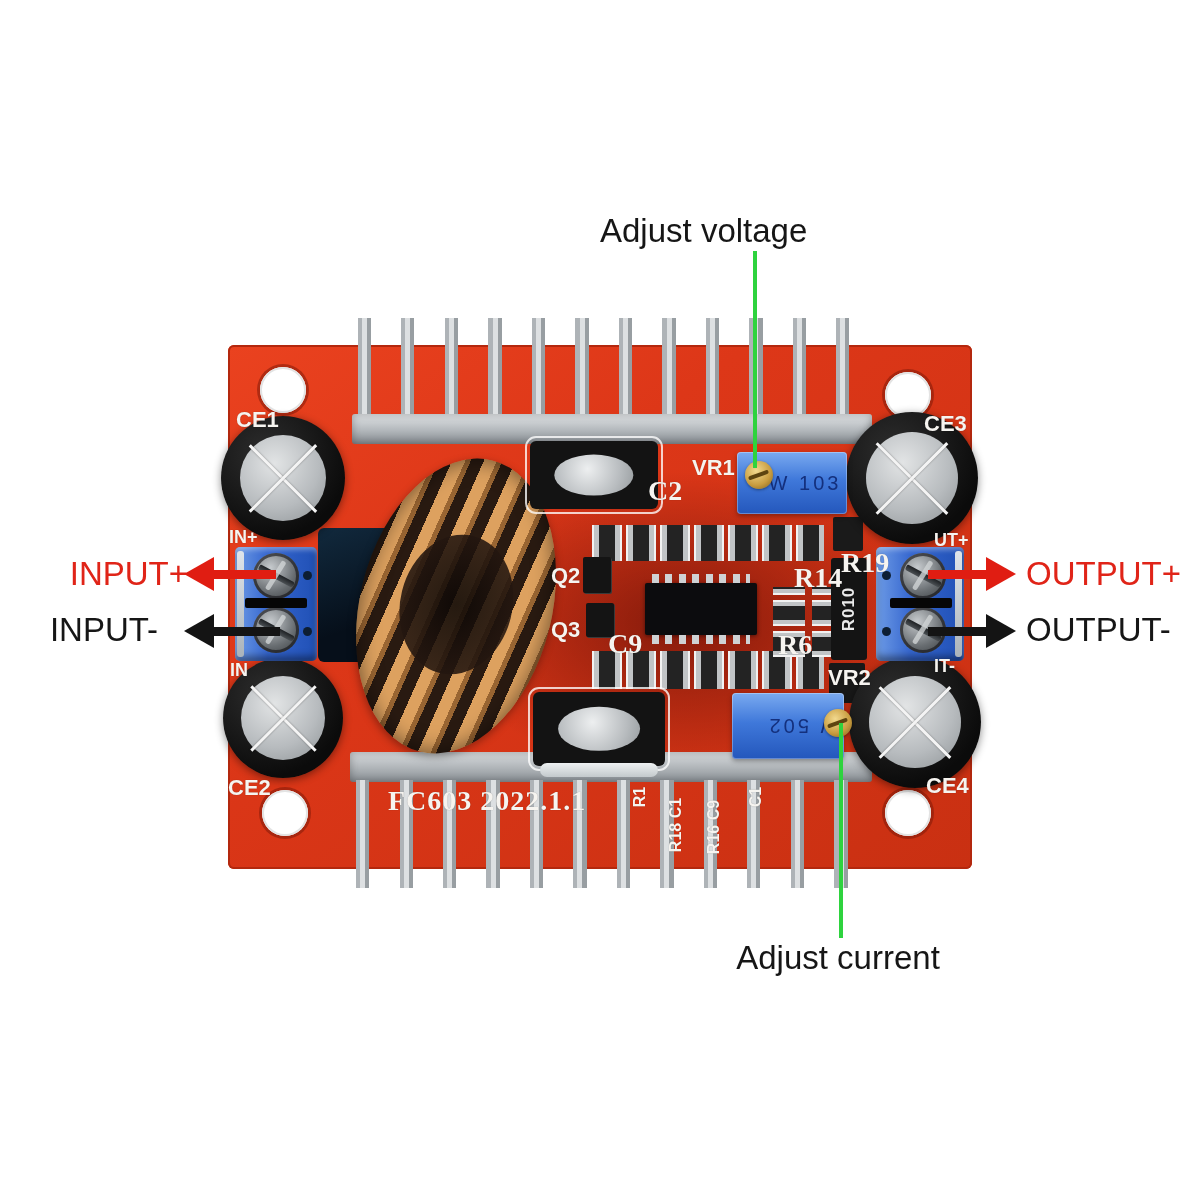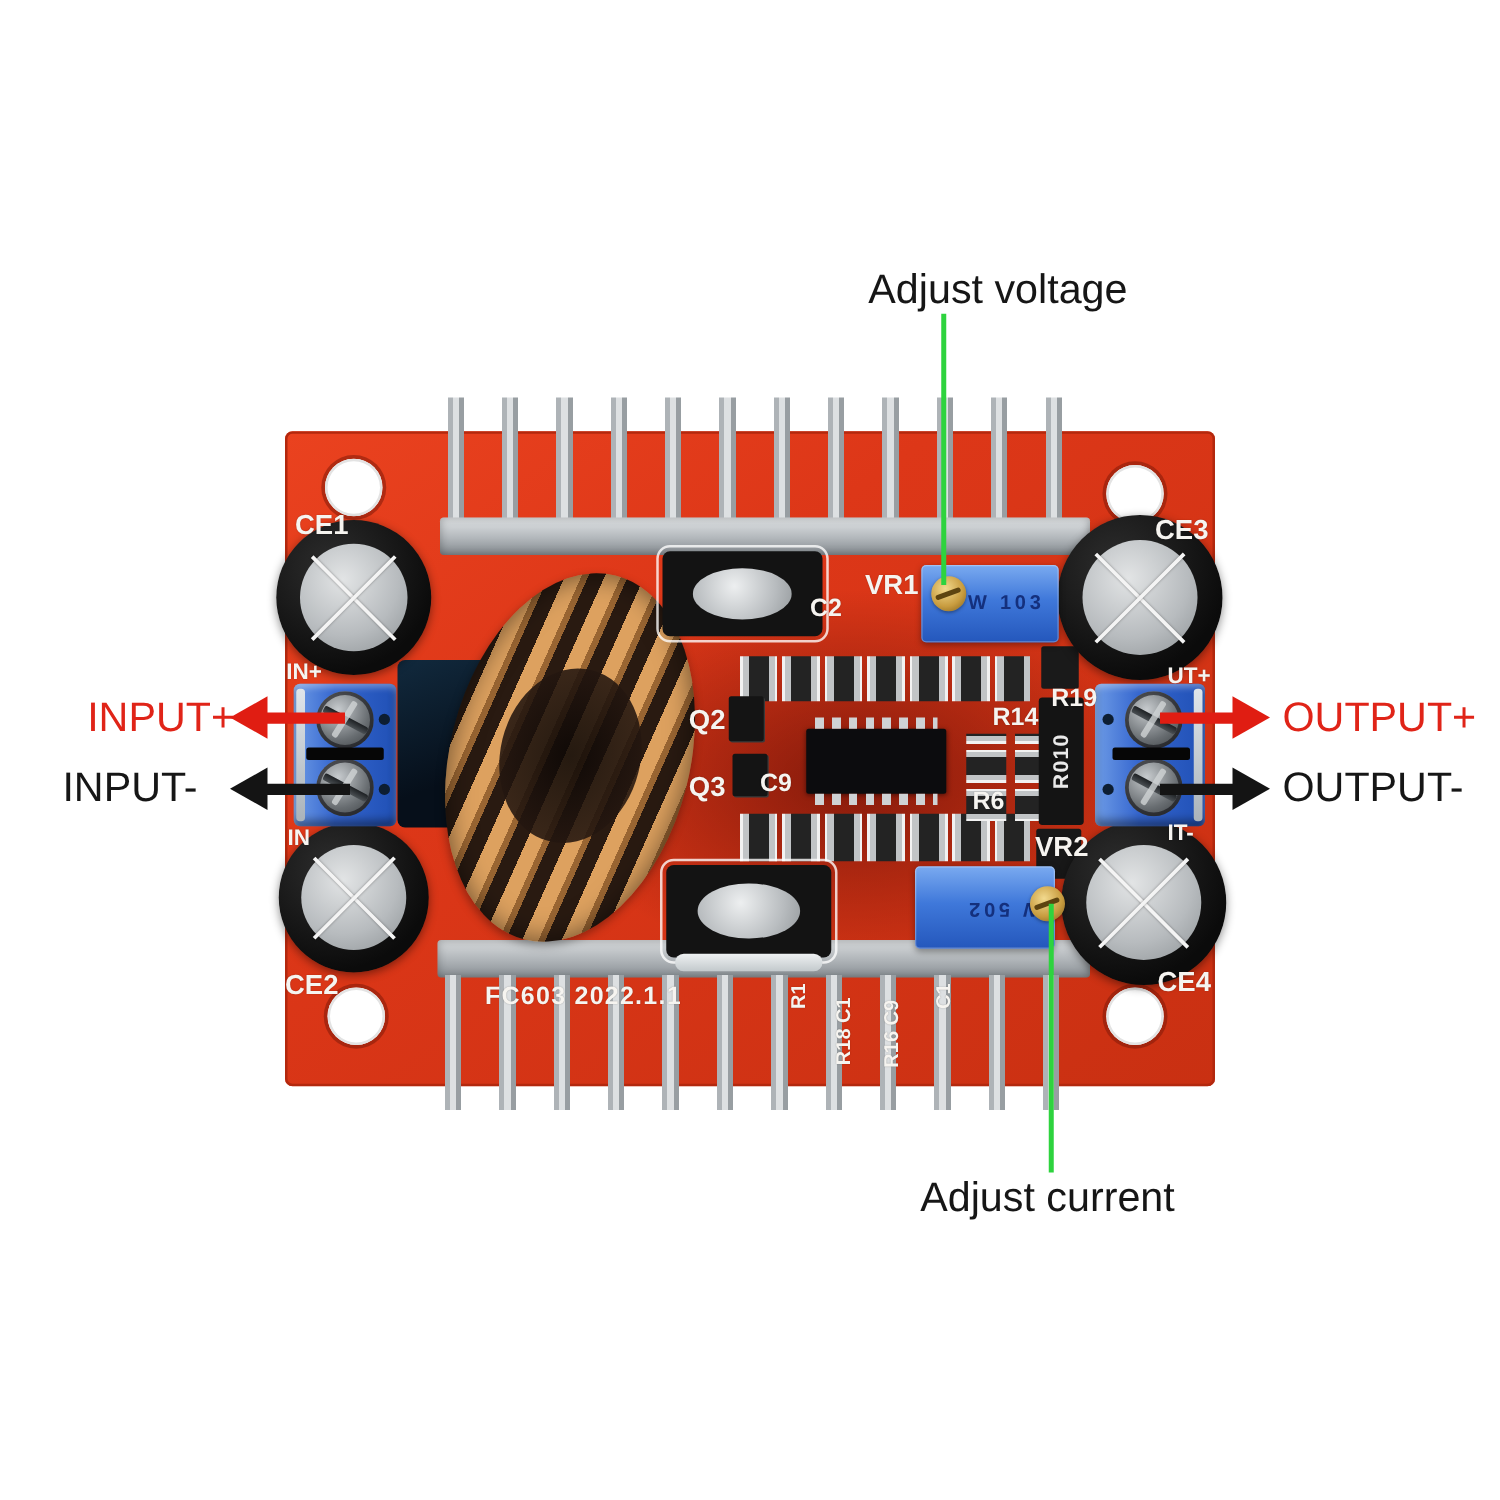--- a/index.html
+++ b/index.html
@@ -125,54 +125,54 @@
   #shunt-capA{left:605px;top:172px;width:30px;height:34px;background:#1a1a1a;border-radius:2px;z-index:2;}
   #shunt-capB{left:601px;top:318px;width:36px;height:40px;background:#181818;border-radius:2px;z-index:2;}
 
   
   .trimmer{z-index:5;border-radius:4px;
         background:linear-gradient(180deg,#7aaaf0 0%,#3f78da 45%,#2457bc 100%);
         box-shadow:inset 0 0 0 1px rgba(255,255,255,.3), 0 2px 5px rgba(0,0,0,.35);}
   #vr1-trim{left:509px;top:107px;width:110px;height:62px;}
   #vr2-trim{left:504px;top:348px;width:112px;height:66px;}
   .tr-mark{position:absolute;inset:0;display:flex;align-items:center;justify-content:center;
-        color:#14307d;font-weight:700;font-size:16px;letter-spacing:3px;white-space:nowrap;}
+        color:#14307d;font-weight:400;font-size:20px;letter-spacing:3px;white-space:nowrap;}
   #vr1-trim .tr-mark{padding-left:26px;}
   #vr2-trim .tr-mark{padding-right:30px;transform:rotate(180deg);}
   .brass{position:absolute;width:28px;height:28px;border-radius:50%;
         background:radial-gradient(circle at 40% 35%, #f2d98e, #c89c3f 58%, #7c5b19);
         box-shadow:0 1px 3px rgba(0,0,0,.4);}
   .brass::before{content:'';position:absolute;left:12%;top:42%;width:76%;height:14%;border-radius:2px;
         background:#5d4410;transform:rotate(-20deg);}
   #vr1-trim .brass{left:8px;top:9px;}
   #vr2-trim .brass{left:92px;top:16px;}
 
   
   .silk{color:#f6f4f0;font-weight:700;line-height:1;z-index:6;white-space:nowrap;
         text-shadow:0 0 1px rgba(0,0,0,.35);}
-  .fs22{font-size:22px;} .fs20{font-size:20px;} .fs19{font-size:22px;} .fs18{font-size:18px;} .fs16{font-size:16px;}
+  .fs22{font-size:22px;} .fs20{font-size:28px;font-family:Liberation Serif, serif;} .fs19{font-size:22px;} .fs18{font-size:18px;} .fs16{font-size:16px;}
   #silk-ce1{left:8px;top:64px;}   #silk-ce2{left:0;top:432px;}
   #silk-ce3{left:696px;top:68px;} #silk-ce4{left:698px;top:430px;}
   #silk-inp{left:1px;top:183px;}  #silk-inm{left:2px;top:316px;}
   #silk-outp{left:706px;top:186px;} #silk-outm{left:706px;top:312px;}
   #silk-c2{left:420px;top:132px;} #silk-vr1{left:464px;top:112px;} #silk-vr2{left:600px;top:322px;}
-  #silk-q2{left:323px;top:220px;} #silk-q3{left:323px;top:274px;} #silk-c9{left:380px;top:272px;}
+  #silk-q2{left:323px;top:220px;} #silk-q3{left:323px;top:274px;} #silk-c9{left:380px;top:285px;}
   #silk-r14{left:566px;top:219px;} #silk-r19{left:613px;top:204px;} #silk-r6{left:550px;top:286px;}
   #silk-date{left:160px;top:442px;letter-spacing:1px;}
   .vsilk{width:80px;height:16px;text-align:center;transform:rotate(-90deg);}
   #silk-r1{left:372px;top:444px;}  #silk-r18c1{left:408px;top:472px;}
   #silk-r16c9{left:446px;top:474px;} #silk-c1{left:488px;top:444px;}
 
   
   .ann{font-size:33px;color:#161616;line-height:1.1;z-index:10;}
   .ann.red{color:#e02418;}
   .gline{width:4px;background:#2ed33e;z-index:9;}
   #gline-top{left:753px;top:251px;height:217px;}
   #gline-bot{left:839px;top:723px;height:215px;}
-  #ann-av{left:600px;top:213px;width:302px;text-align:right;}
+  #ann-av{left:600px;top:213px;width:302px;text-align:left;}
   #ann-ac{left:687px;top:940px;width:302px;text-align:center;}
   #ann-inp{left:20px;top:556px;width:168px;text-align:right;}
   #ann-inm{left:20px;top:612px;width:168px;text-align:center;}
   #ann-outp{left:1026px;top:556px;width:180px;text-align:left;}
   #ann-outm{left:1026px;top:612px;width:180px;text-align:left;}
   .shaft{position:absolute;height:9px;z-index:10;}
   .shaft.red{background:#e01d12;} .shaft.blk{background:#141414;}
   .head{position:absolute;width:0;height:0;z-index:10;border-top:17px solid transparent;border-bottom:17px solid transparent;}
   .head.left.red{border-right:30px solid #e01d12;} .head.left.blk{border-right:30px solid #141414;}
   .head.right.red{border-left:30px solid #e01d12;} .head.right.blk{border-left:30px solid #141414;}

